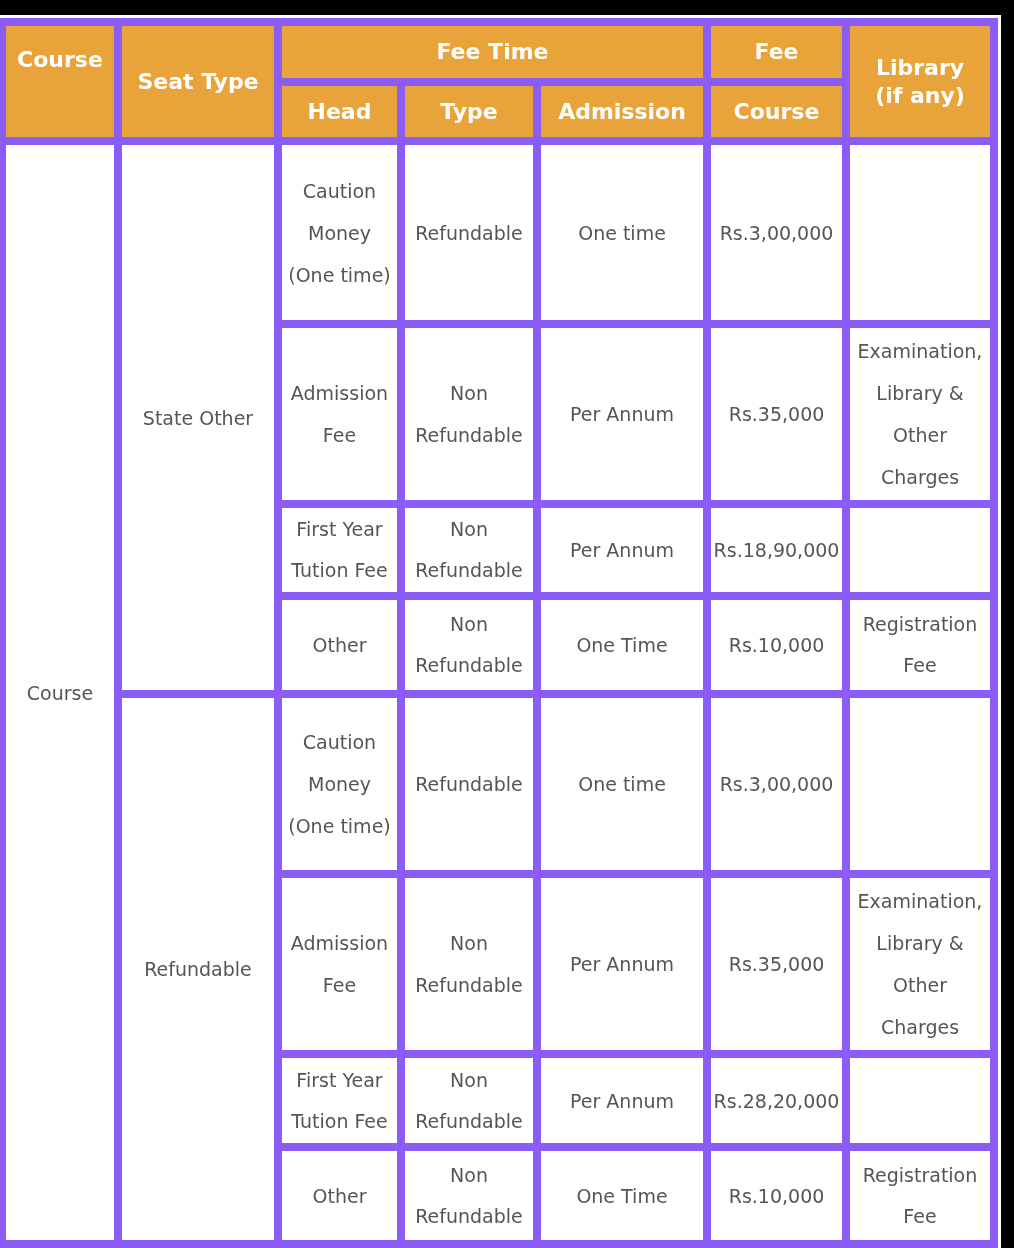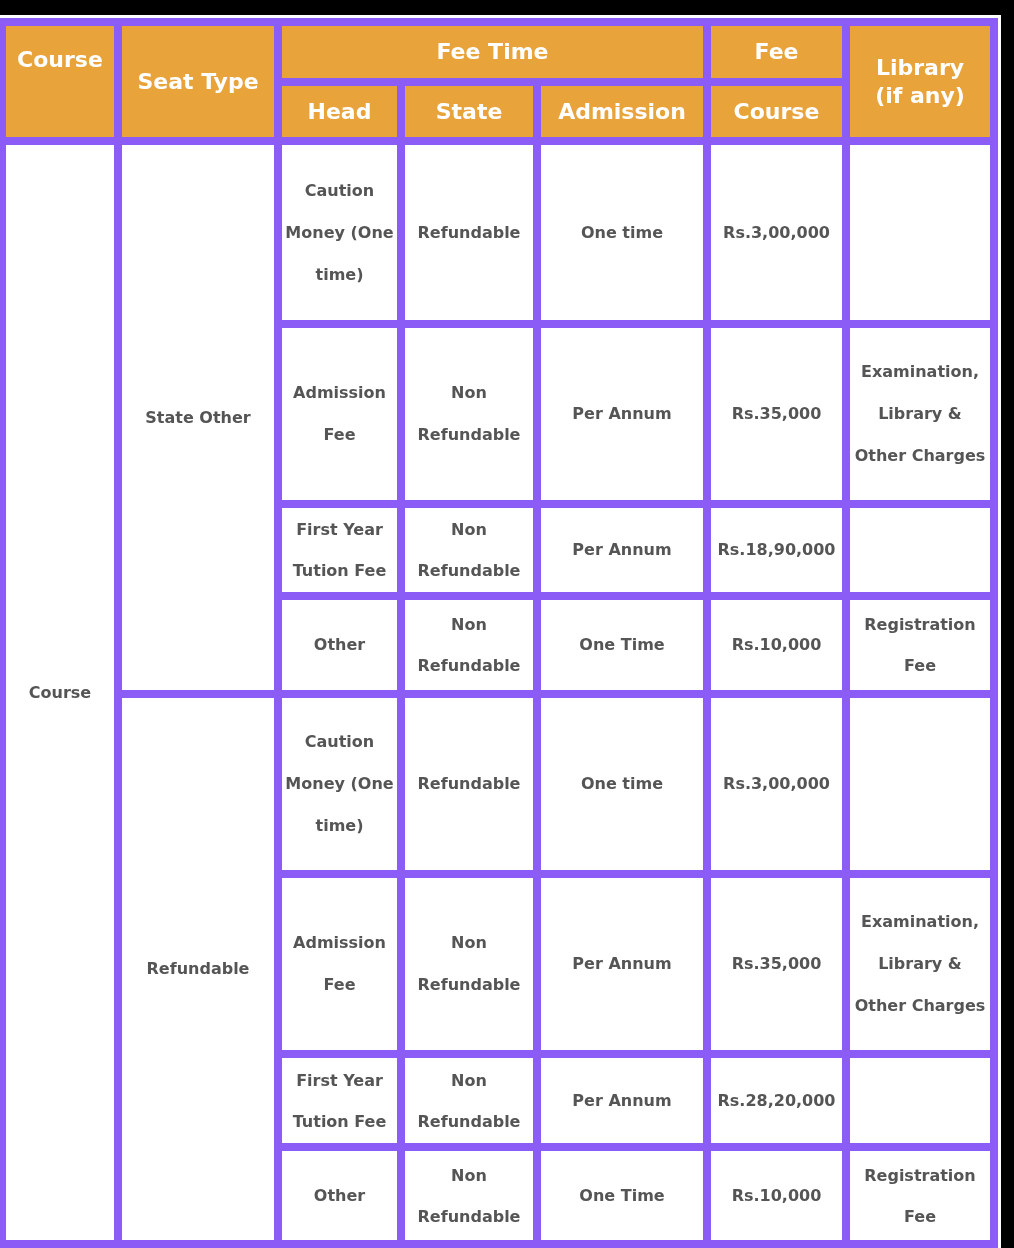--- a/index.html
+++ b/index.html
@@ -14,21 +14,21 @@
       border-collapse: collapse; table-layout: fixed;
       color: #555555;
     }
     .fee-table th, .fee-table td {
       border: 8px solid #8b5cf6; text-align: center; vertical-align: middle;
       padding: 0 2px; box-sizing: border-box;
     }
     .fee-table th {
       background: #e8a33b; color: #ffffff; font-weight: bold; font-size: 22px; line-height: 28px;
     }
-    .fee-table td { font-size: 16px; line-height: 42px; font-weight: bold; }
+    .fee-table td { font-size: 19px; line-height: 42px; font-weight: normal; }
     .fee-table td.tight { line-height: 41px; }
     .fee-table td.seat { line-height: 28px; }
   </style>
 </head>
 <body>
 
 <div class="topbar"></div>
 <div class="rightbar"></div>
 
 <table class="fee-table">
@@ -47,21 +47,21 @@
       <th rowspan="2">Seat Type</th>
       <th colspan="3">Fee Time</th>
       <th>Fee</th>
       <th rowspan="2">
         <span>Library</span><br>
         <span>(if any)</span>
       </th>
     </tr>
     <tr style="height:59px">
       <th>Head</th>
-      <th>State</th>
+      <th>Type</th>
       <th>Admission</th>
       <th>Course</th>
     </tr>
   </thead>
   <tbody>
 
     <tr style="height:183px">
       <td rowspan="8">Course</td>
       <td rowspan="4" class="seat">State Other</td>
       <td>Caution Money (One time)</td>

